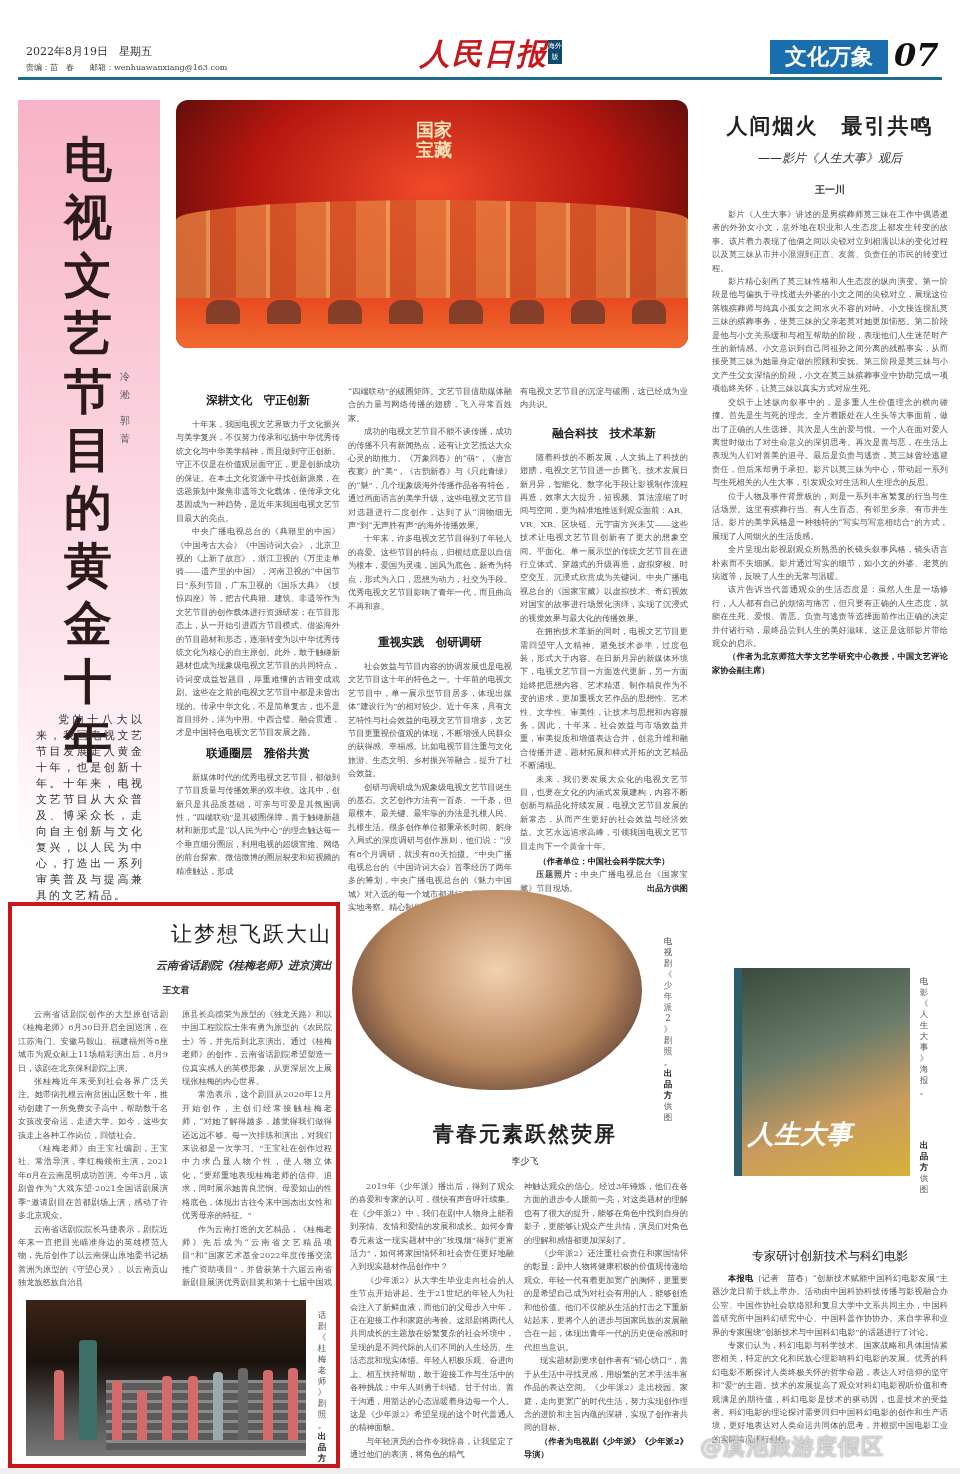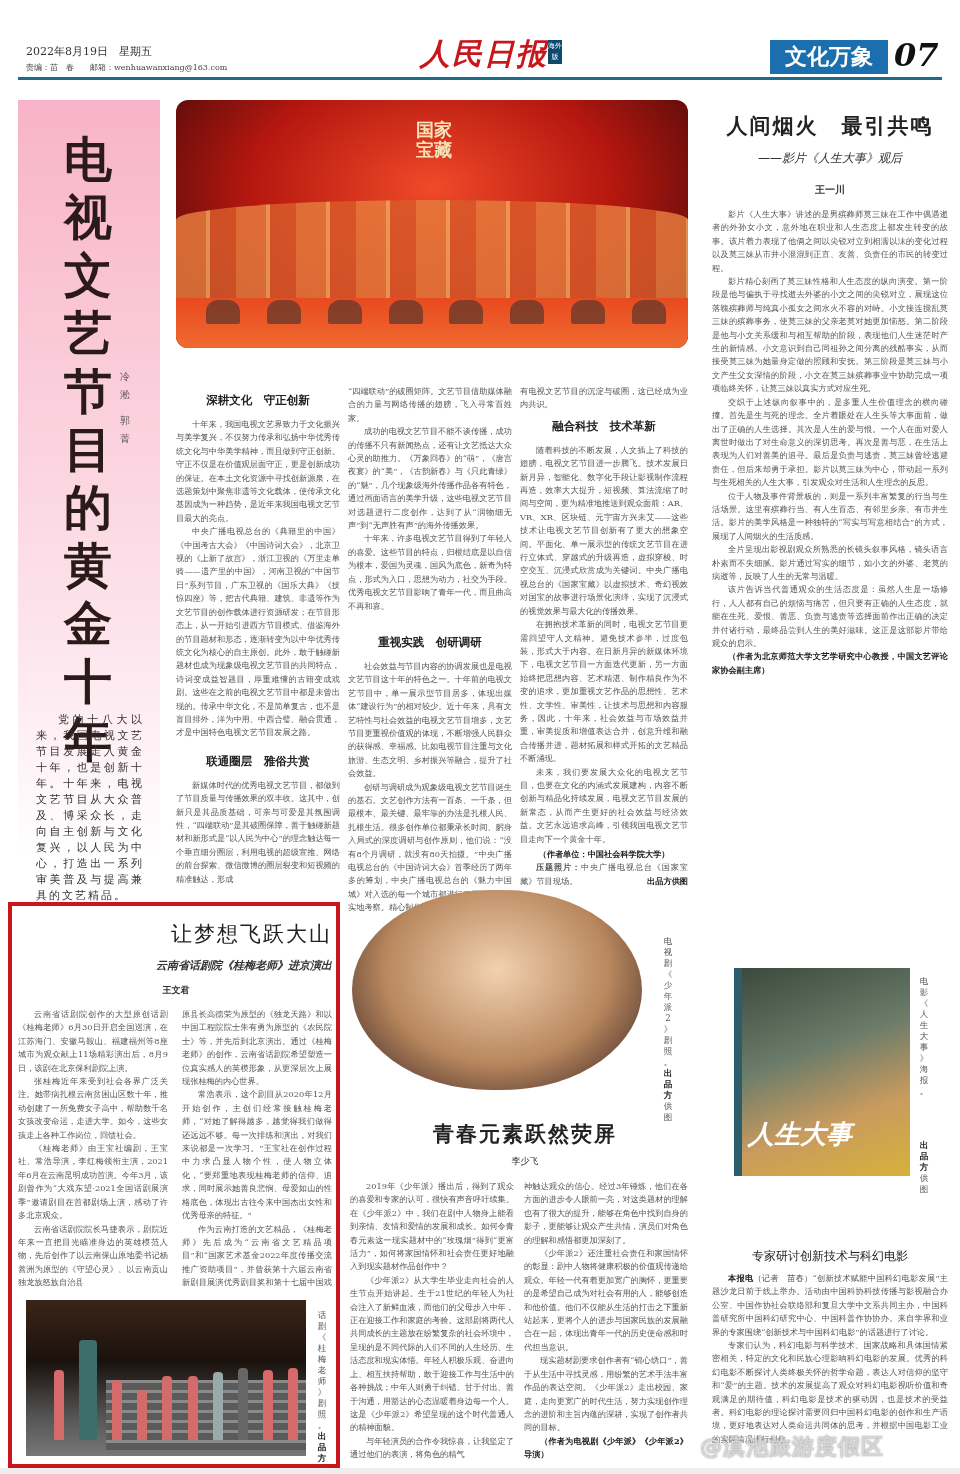--- a/index.html
+++ b/index.html
@@ -93,34 +93,34 @@
       <span></span>
       <span></span>
       <span></span>
     </div>
 </div>
 
 <div class="abs" style="left:176px;top:385px;width:164px">
   <div class="subhead">深耕文化　守正创新</div>
   <p class="col">十年来，我国电视文艺界致力于文化振兴与美学复兴，不仅努力传承和弘扬中华优秀传统文化与中华美学精神，而且做到守正创新。守正不仅是在价值观层面守正，更是创新成功的保证。在本土文化资源中寻找创新源泉，在选题策划中聚焦非遗等文化载体，使传承文化基因成为一种趋势，是近年来我国电视文艺节目最大的亮点。</p>
   <p class="col">中央广播电视总台的《典籍里的中国》《中国考古大会》《中国诗词大会》，北京卫视的《上新了故宫》，浙江卫视的《万里走单骑——遗产里的中国》，河南卫视的“中国节日”系列节目，广东卫视的《国乐大典》《技惊四座》等，把古代典籍、建筑、非遗等作为文艺节目的创作载体进行资源研发；在节目形态上，从一开始引进西方节目模式、借鉴海外的节目题材和形态，逐渐转变为以中华优秀传统文化为核心的自主原创。此外，敢于触碰新题材也成为现象级电视文艺节目的共同特点，诗词变成益智题目，厚重难懂的古籍变成戏剧。这些在之前的电视文艺节目中都是未曾出现的。传承中华文化，不是简单复古，也不是盲目排外，洋为中用、中西合璧、融会贯通，才是中国特色电视文艺节目发展之路。</p>
-  <div class="subhead" style="margin-top:14px">联通圈层　雅俗共赏</div>
+  <div class="subhead" style="margin-top:6px">联通圈层　雅俗共赏</div>
   <p class="col">新媒体时代的优秀电视文艺节目，都做到了节目质量与传播效果的双丰收。这其中，创新只是其品质基础，可亲与可爱是其氛围调性，“四端联动”是其破圈保障，善于触碰新题材和新形式是“以人民为中心”的理念触达每一个垂直细分圈层，利用电视的超级宣推、网络的前台探索、微信微博的圈层裂变和短视频的精准触达，形成</p>
 </div>
 <div class="abs" style="left:348px;top:385px;width:164px">
   <p class="col" style="text-indent:0">“四端联动”的破圈矩阵。文艺节目借助媒体融合的力量与网络传播的翅膀，飞入寻常百姓家。</p>
   <p class="col">成功的电视文艺节目不能不谈传播，成功的传播不只有新闻热点，还有让文艺抵达大众心灵的助推力。《万象回春》的“萌”，《唐宫夜宴》的“美”，《古韵新春》与《只此青绿》的“魅”，几个现象级海外传播作品各有特色，通过画面语言的美学升级，这些电视文艺节目对选题进行二度创作，达到了从“润物细无声”到“无声胜有声”的海外传播效果。</p>
   <p class="col">十年来，许多电视文艺节目得到了年轻人的喜爱。这些节目的特点，归根结底是以自信为根本，爱国为灵魂，国风为底色，新奇为特点，形式为入口，思想为动力，社交为手段。优秀电视文艺节目影响了青年一代，而且曲高不再和寡。</p>
   <div class="subhead" style="margin-top:22px">重视实践　创研调研</div>
   <p class="col">社会效益与节目内容的协调发展也是电视文艺节目这十年的特色之一。十年前的电视文艺节目中，单一展示型节目居多，体现出媒体“建设行为”的相对较少。近十年来，具有文艺特性与社会效益的电视文艺节目增多，文艺节目更重视价值观的体现，不断增强人民群众的获得感、幸福感。比如电视节目注重与文化旅游、生态文明、乡村振兴等融合，提升了社会效益。</p>
   <p class="col">创研与调研成为观象级电视文艺节目诞生的基石。文艺创作方法有一百条、一千条，但最根本、最关键、最牢靠的办法是扎根人民、扎根生活。很多创作单位都秉承长时间、躬身入局式的深度调研与创作原则，他们说：“没有8个月调研，就没有80天拍摄。”中央广播电视总台的《中国诗词大会》首季经历了两年多的筹划，中央广播电视总台的《魅力中国城》对入选的每一个城市都进行了严格把关与实地考察。精心制作才</p>
 </div>
 <div class="abs" style="left:520px;top:385px;width:168px">
   <p class="col" style="text-indent:0">有电视文艺节目的沉淀与破圈，这已经成为业内共识。</p>
-  <div class="subhead" style="margin-top:7px">融合科技　技术革新</div>
+  <div class="subhead" style="margin-top:14px">融合科技　技术革新</div>
   <p class="col">随着科技的不断发展，人文插上了科技的翅膀，电视文艺节目进一步腾飞。技术发展日新月异，智能化、数字化手段让影视制作流程再造，效率大大提升，短视频、算法流缩了时间与空间，更为精准地推送到观众面前：AR、VR、XR、区块链、元宇宙方兴未艾——这些技术让电视文艺节目创新有了更大的想象空间。平面化、单一展示型的传统文艺节目在进行立体式、穿越式的升级再造，虚拟穿梭、时空交互、沉浸式欣赏成为关键词。中央广播电视总台的《国家宝藏》以虚拟技术、奇幻视效对国宝的故事进行场景化演绎，实现了沉浸式的视觉效果与最大化的传播效果。</p>
   <p class="col">在拥抱技术革新的同时，电视文艺节目更需回望守人文精神。避免技术参半，过度包装，形式大于内容。在日新月异的新媒体环境下，电视文艺节目一方面迭代更新，另一方面始终把思想内容、艺术精湛、制作精良作为不变的追求，更加重视文艺作品的思想性、艺术性、文学性、审美性，让技术与思想和内容服务，因此，十年来，社会效益与市场效益并重，审美提质和增值表达合并，创意升维和融合传播并进，题材拓展和样式开拓的文艺精品不断涌现。</p>
   <p class="col">未来，我们要发展大众化的电视文艺节目，也要在文化的内涵式发展建构，内容不断创新与精品化持续发展，电视文艺节目发展的新常态，从而产生更好的社会效益与经济效益。文艺永远追求高峰，引领我国电视文艺节目走向下一个黄金十年。</p>
   <p class="col byline" style="text-align:center;margin-top:2px">（作者单位：中国社会科学院大学）</p>
   <p class="col" style="text-indent:16px"><b>压题照片：</b><span>中央广播电视总台《国家宝藏》节目现场。</span><b style="float:right;color:#222">出品方供图</b></p>
 </div>
 
 <div class="abs side-title">人间烟火　最引共鸣</div>
 <div class="abs side-sub">——影片《人生大事》观后</div>
 <div class="abs side-author">王一川</div>

